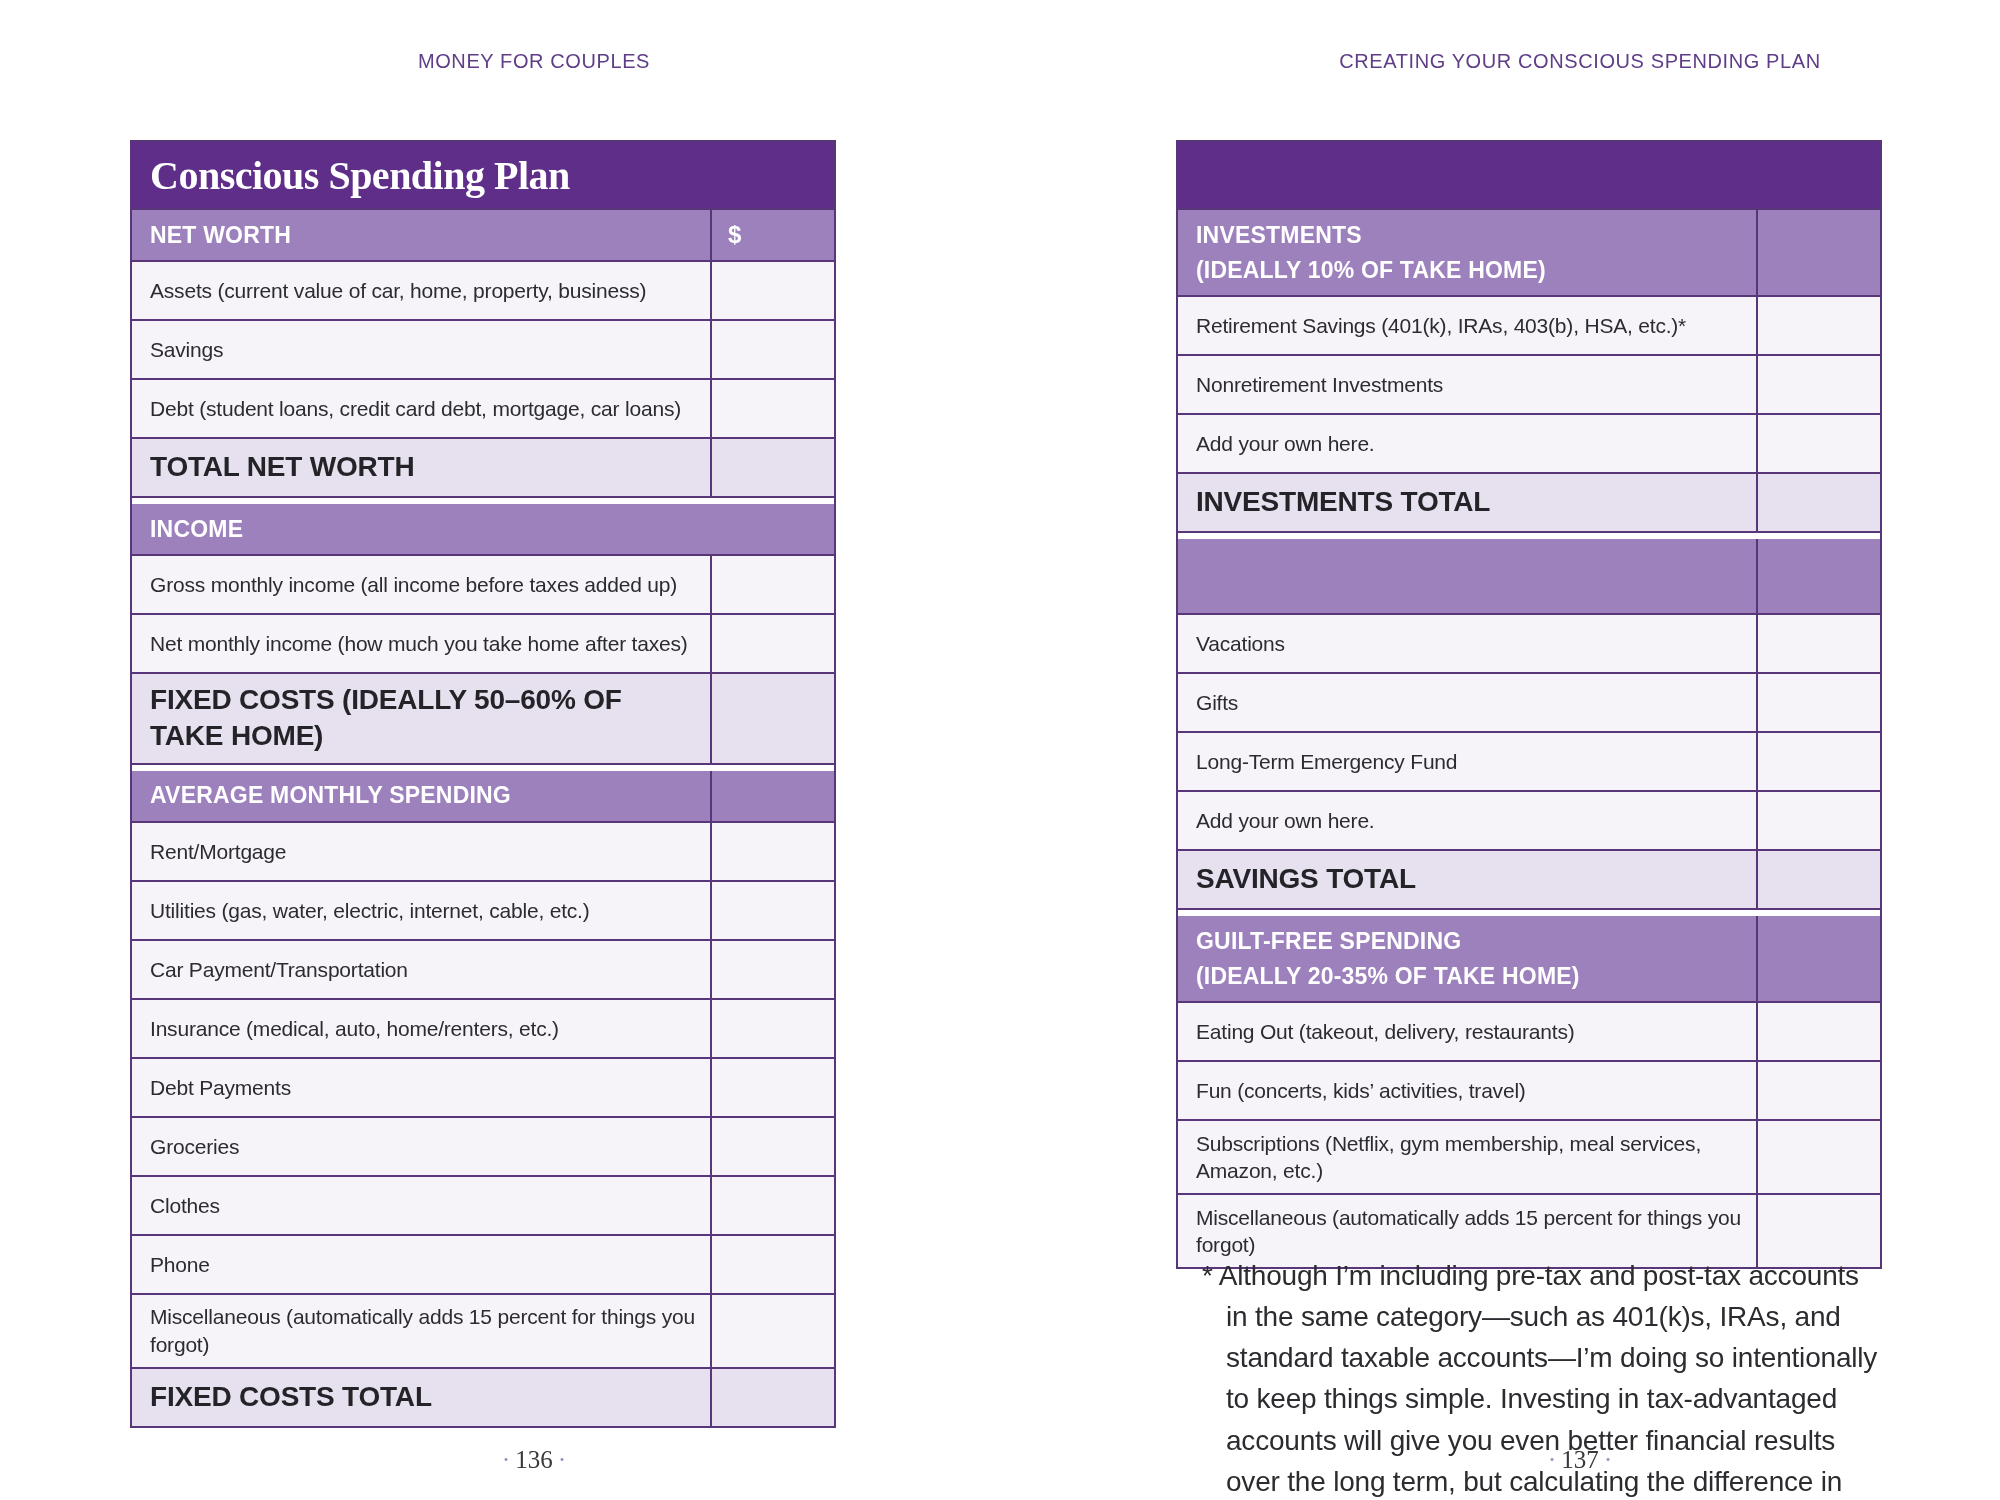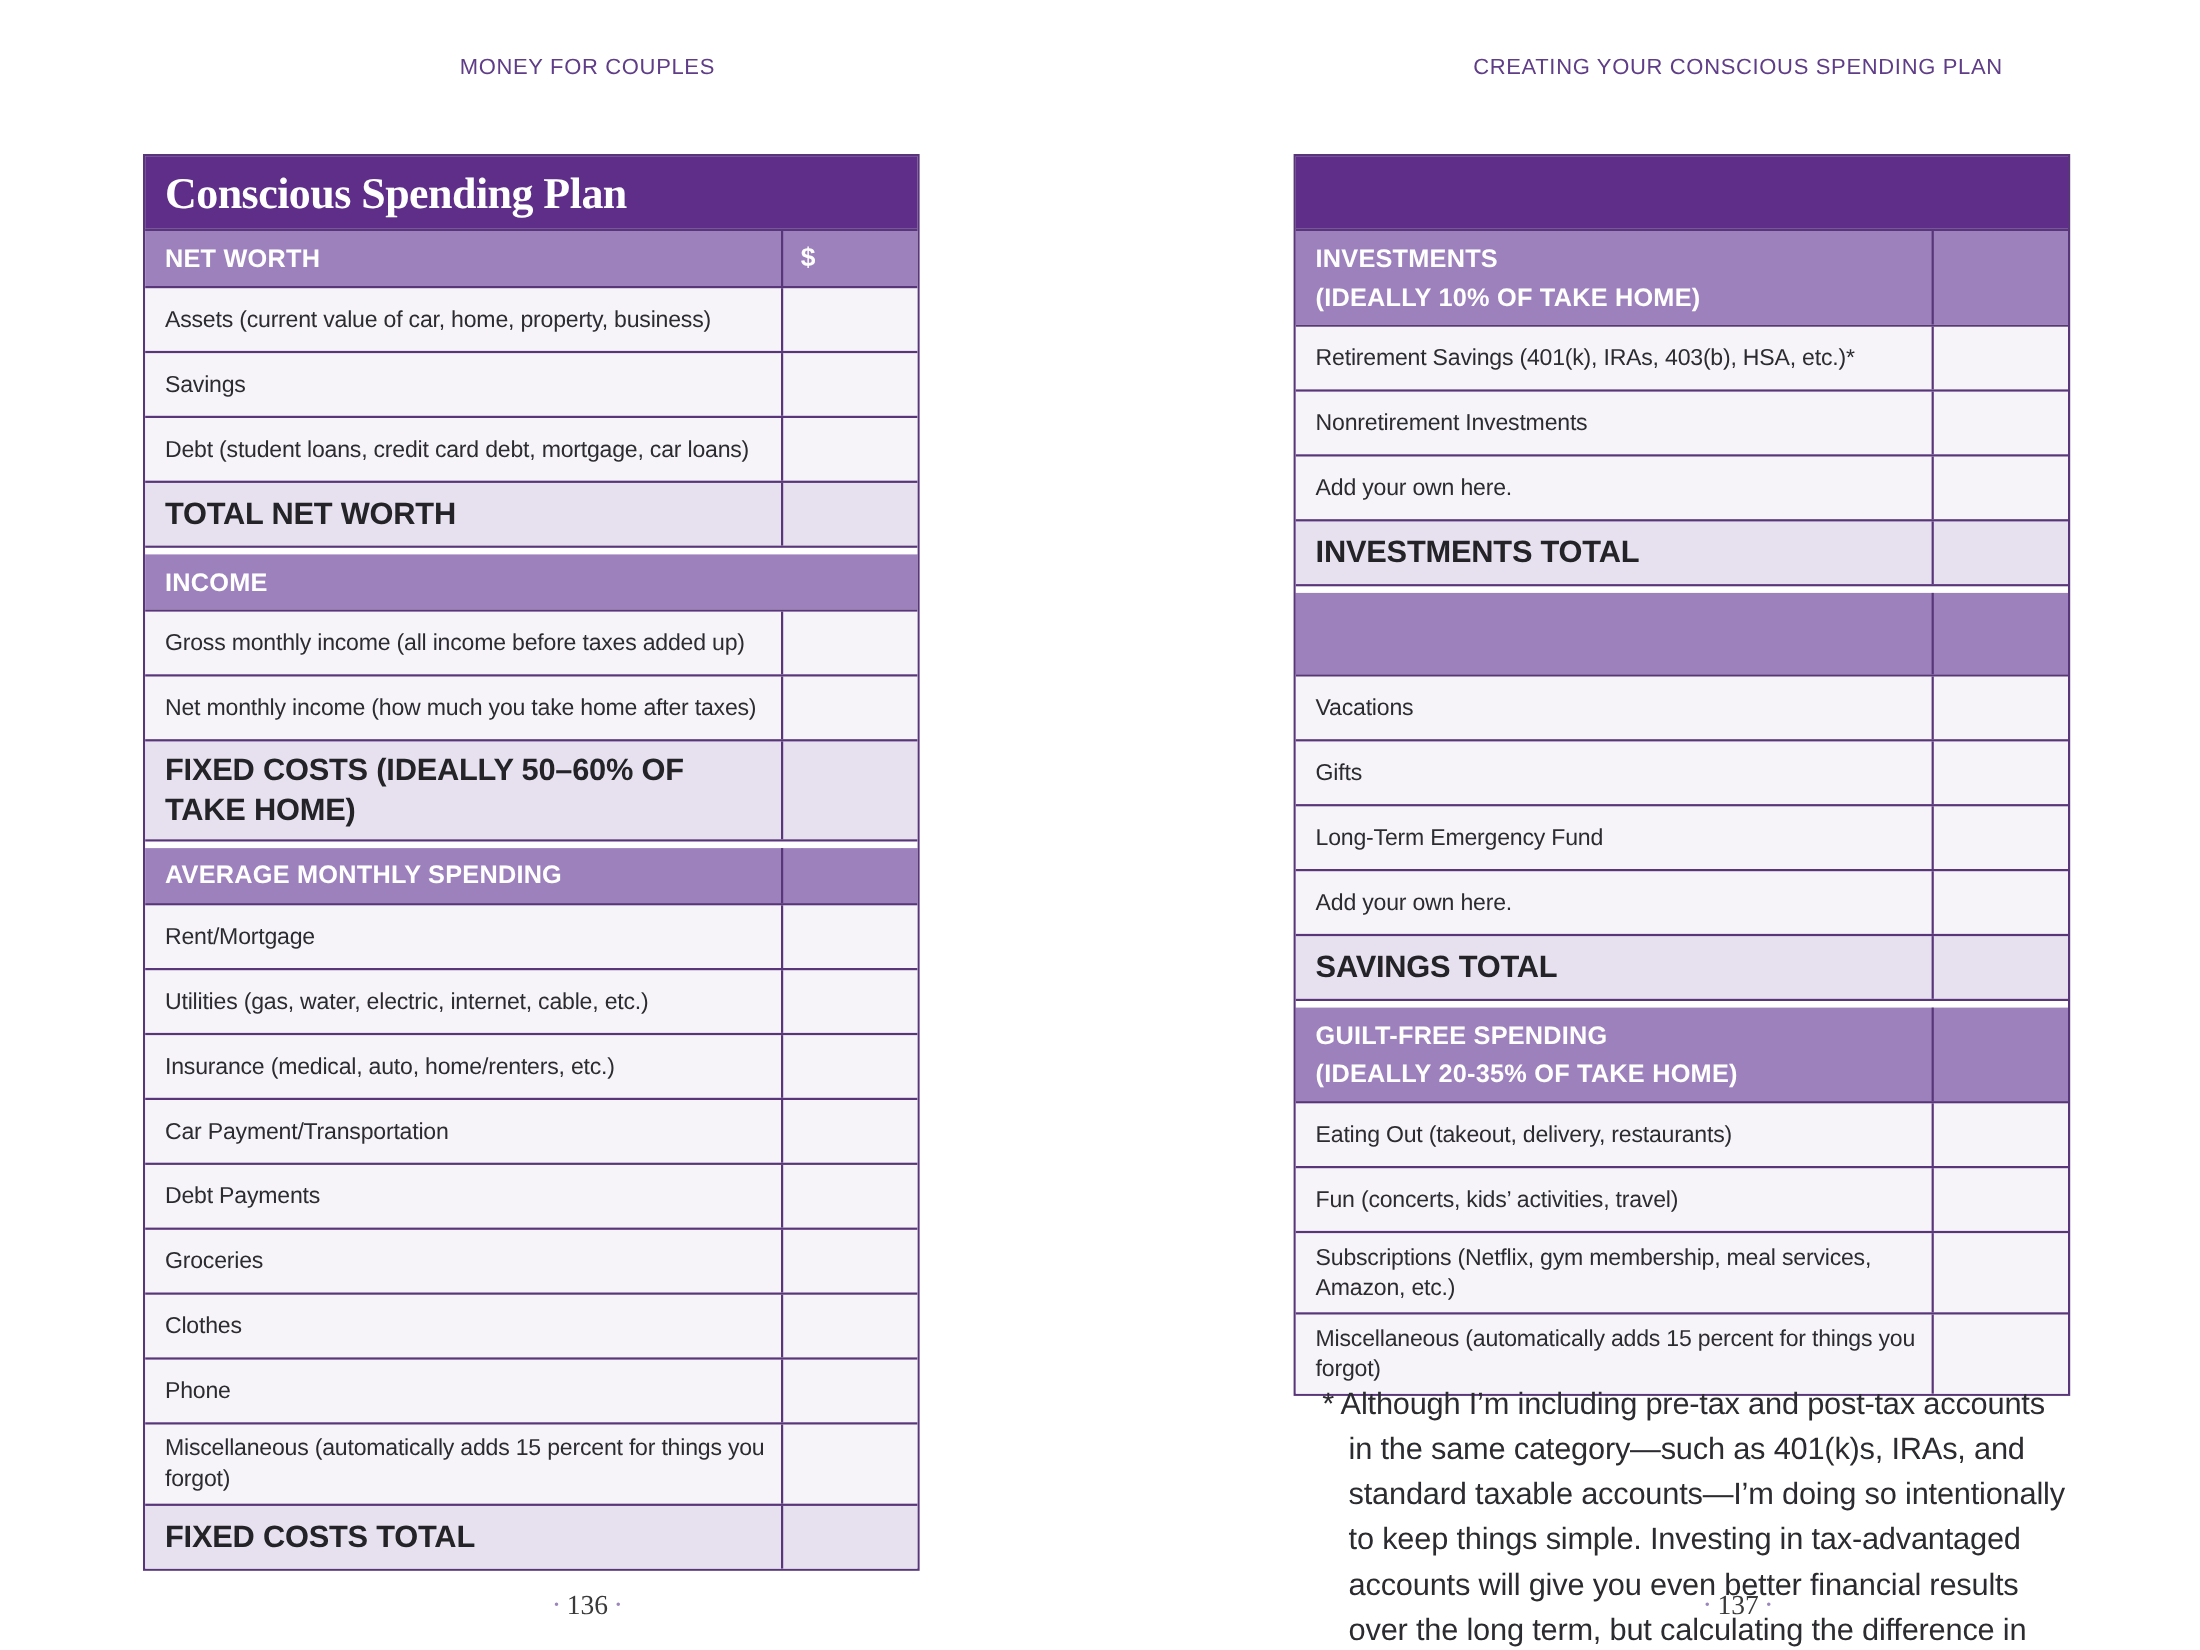--- a/index.html
+++ b/index.html
@@ -130,25 +130,25 @@
       </div>
       <div class="r">
         <div class="lc">Rent/Mortgage</div>
         <div class="vc"></div>
       </div>
       <div class="r">
         <div class="lc">Utilities (gas, water, electric, internet, cable, etc.)</div>
         <div class="vc"></div>
       </div>
       <div class="r">
+        <div class="lc">Car Payment/Transportation</div>
+        <div class="vc"></div>
+      </div>
+      <div class="r">
         <div class="lc">Insurance (medical, auto, home/renters, etc.)</div>
-        <div class="vc"></div>
-      </div>
-      <div class="r">
-        <div class="lc">Car Payment/Transportation</div>
         <div class="vc"></div>
       </div>
       <div class="r">
         <div class="lc">Debt Payments</div>
         <div class="vc"></div>
       </div>
       <div class="r">
         <div class="lc">Groceries</div>
         <div class="vc"></div>
       </div>

